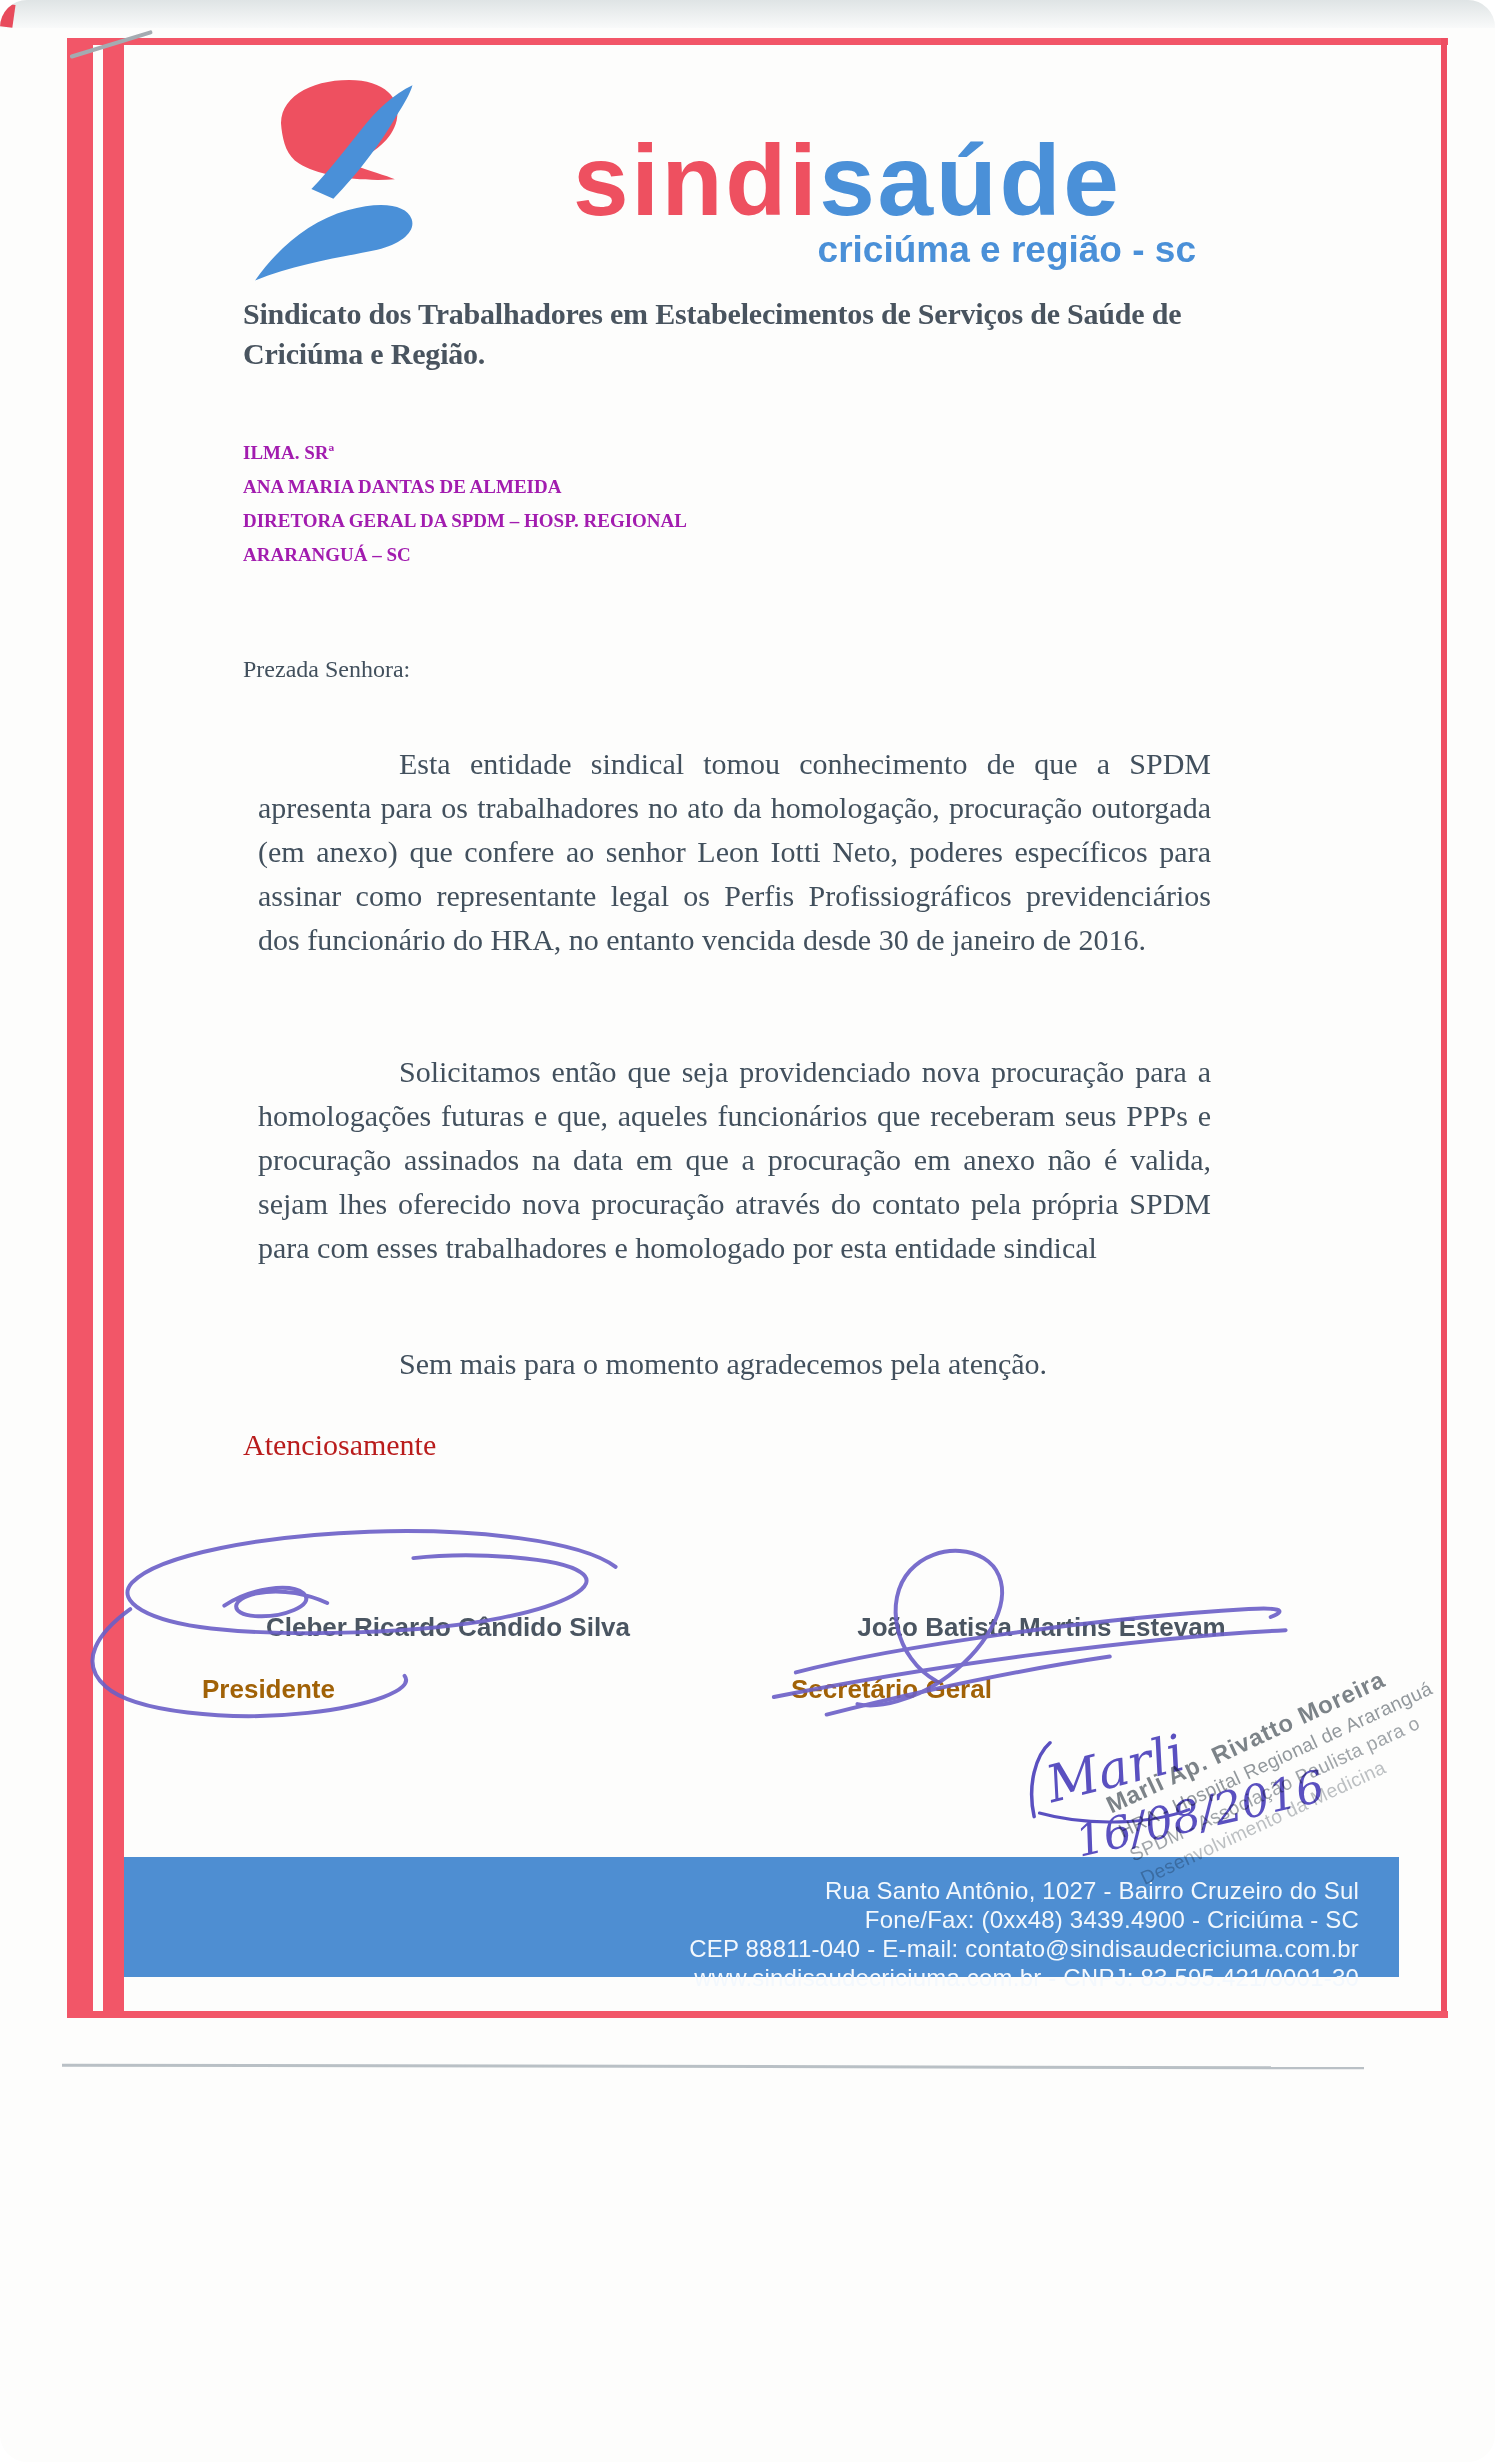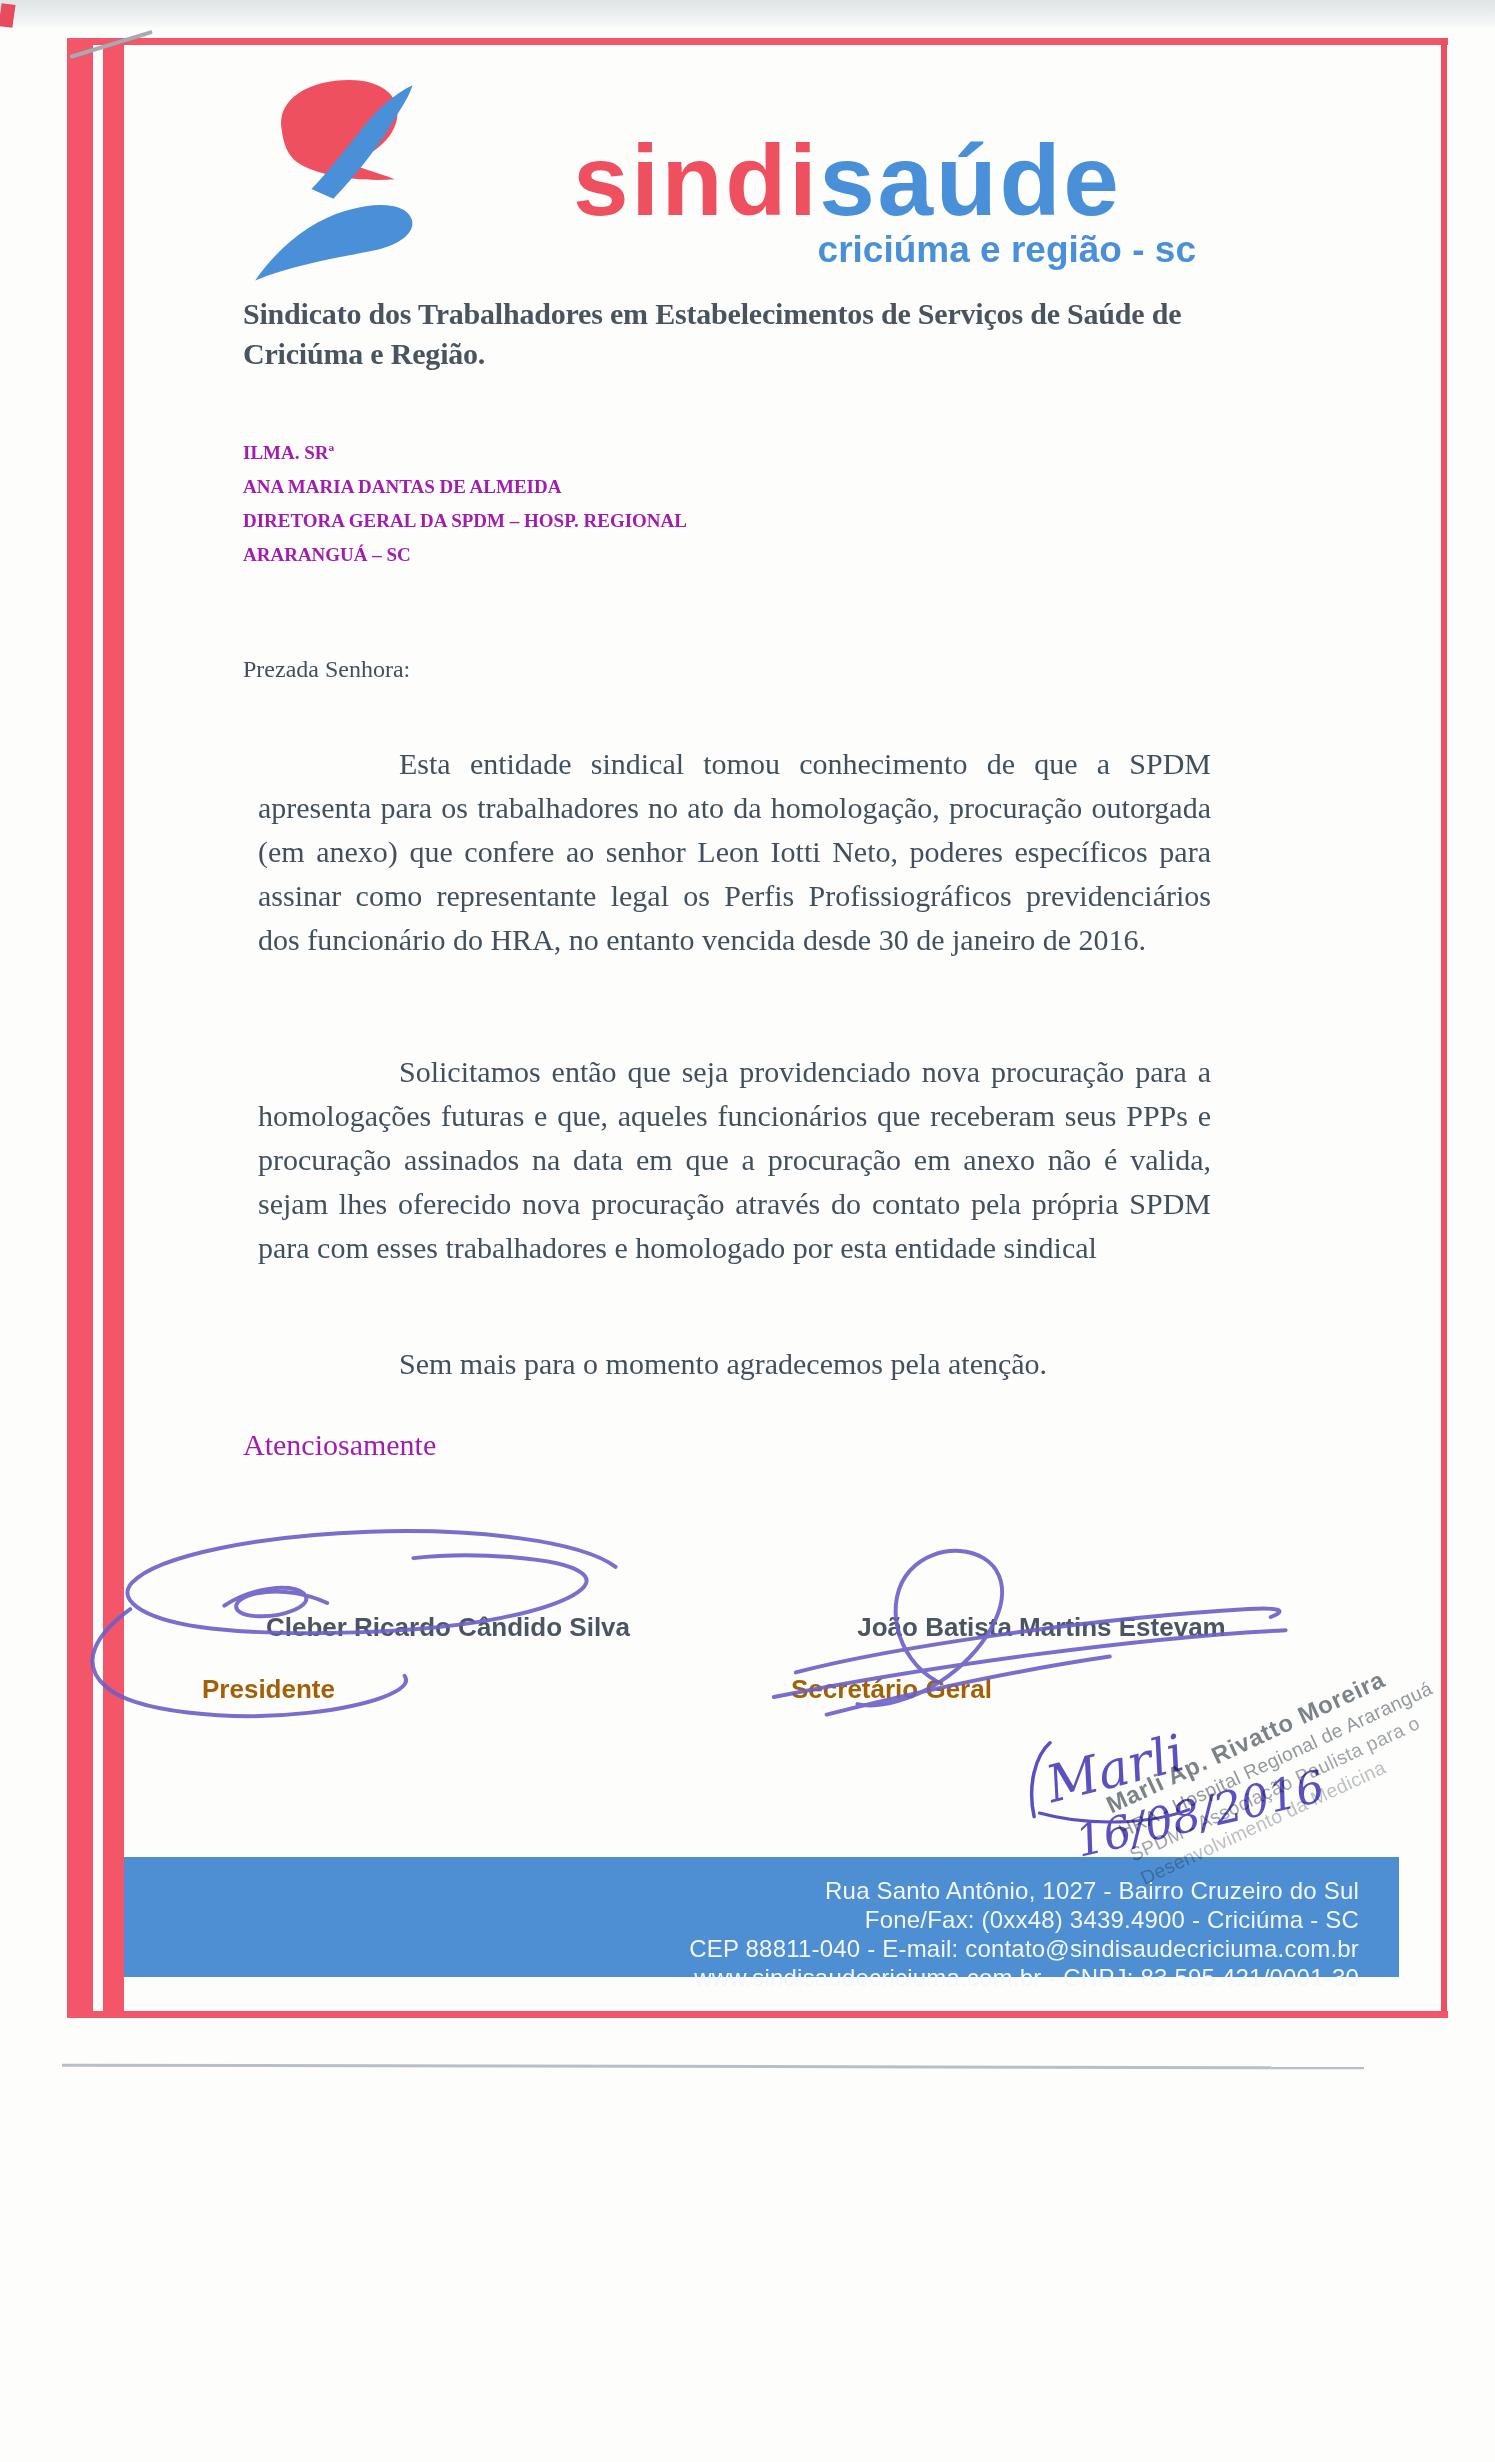--- a/index.html
+++ b/index.html
@@ -1,17 +1,17 @@
 <!DOCTYPE html>
 <html style="font-size:14px"><head>
 <meta charset="utf-8">
 <style>
   html,body{margin:0;padding:0;background:#ffffff;}
   .page{position:relative;width:1495px;height:2462px;background:#fdfdfc;overflow:hidden;
-        font-family:"Liberation Serif", serif;}
+        font-family:"Liberation Serif", serif;border-radius:27px;}
   .abs{position:absolute;}
 
   
   .scanner-top{left:0;top:0;width:1495px;height:28px;
     background:linear-gradient(#dfe4e5,#f9fafa);}
   .corner-mark{left:0;top:3.5px;width:14px;height:23px;background:#e84b5c;transform:rotate(8deg);}
   .page-bottom-edge{left:62px;top:2065px;width:1302px;height:2.6px;background:#a7b0b7;
     transform:rotate(0.12deg);opacity:.8;}
 
   
@@ -35,21 +35,21 @@
     font-weight:bold;font-size:30px;line-height:40px;color:#49545f;letter-spacing:-0.2px;}
 
   
   .recipient{left:243px;top:436px;font-weight:bold;font-size:19px;line-height:34px;color:#a21caf;}
   .salutation{left:243px;top:656px;font-size:24px;color:#42505d;}
   .para{left:239px;width:953px;font-size:30px;line-height:44px;color:#42505d;
     text-align:justify;text-indent:141px;margin-left:19px;}
   .para1{top:742px;}
   .para2{top:1050px;}
   .closing{top:1342px;}
-  .valediction{left:243px;top:1428px;font-size:30px;color:#a21caf;}
+  .valediction{left:243px;top:1428px;font-size:30px;color:#b91c1c;}
 
   
   .sig-name{font-family:"Liberation Sans",sans-serif;font-weight:bold;font-size:26px;
     color:#4a5561;text-align:center;}
   .sig-title{font-family:"Liberation Sans",sans-serif;font-weight:bold;font-size:26px;
     color:#a16207;}
   .sig-left-name{left:202px;top:1612px;width:492px;}
   .sig-left-title{left:202px;top:1674px;width:492px;}
   .sig-right-name{left:791px;top:1612px;width:501px;}
   .sig-right-title{left:791px;top:1674px;width:501px;}

